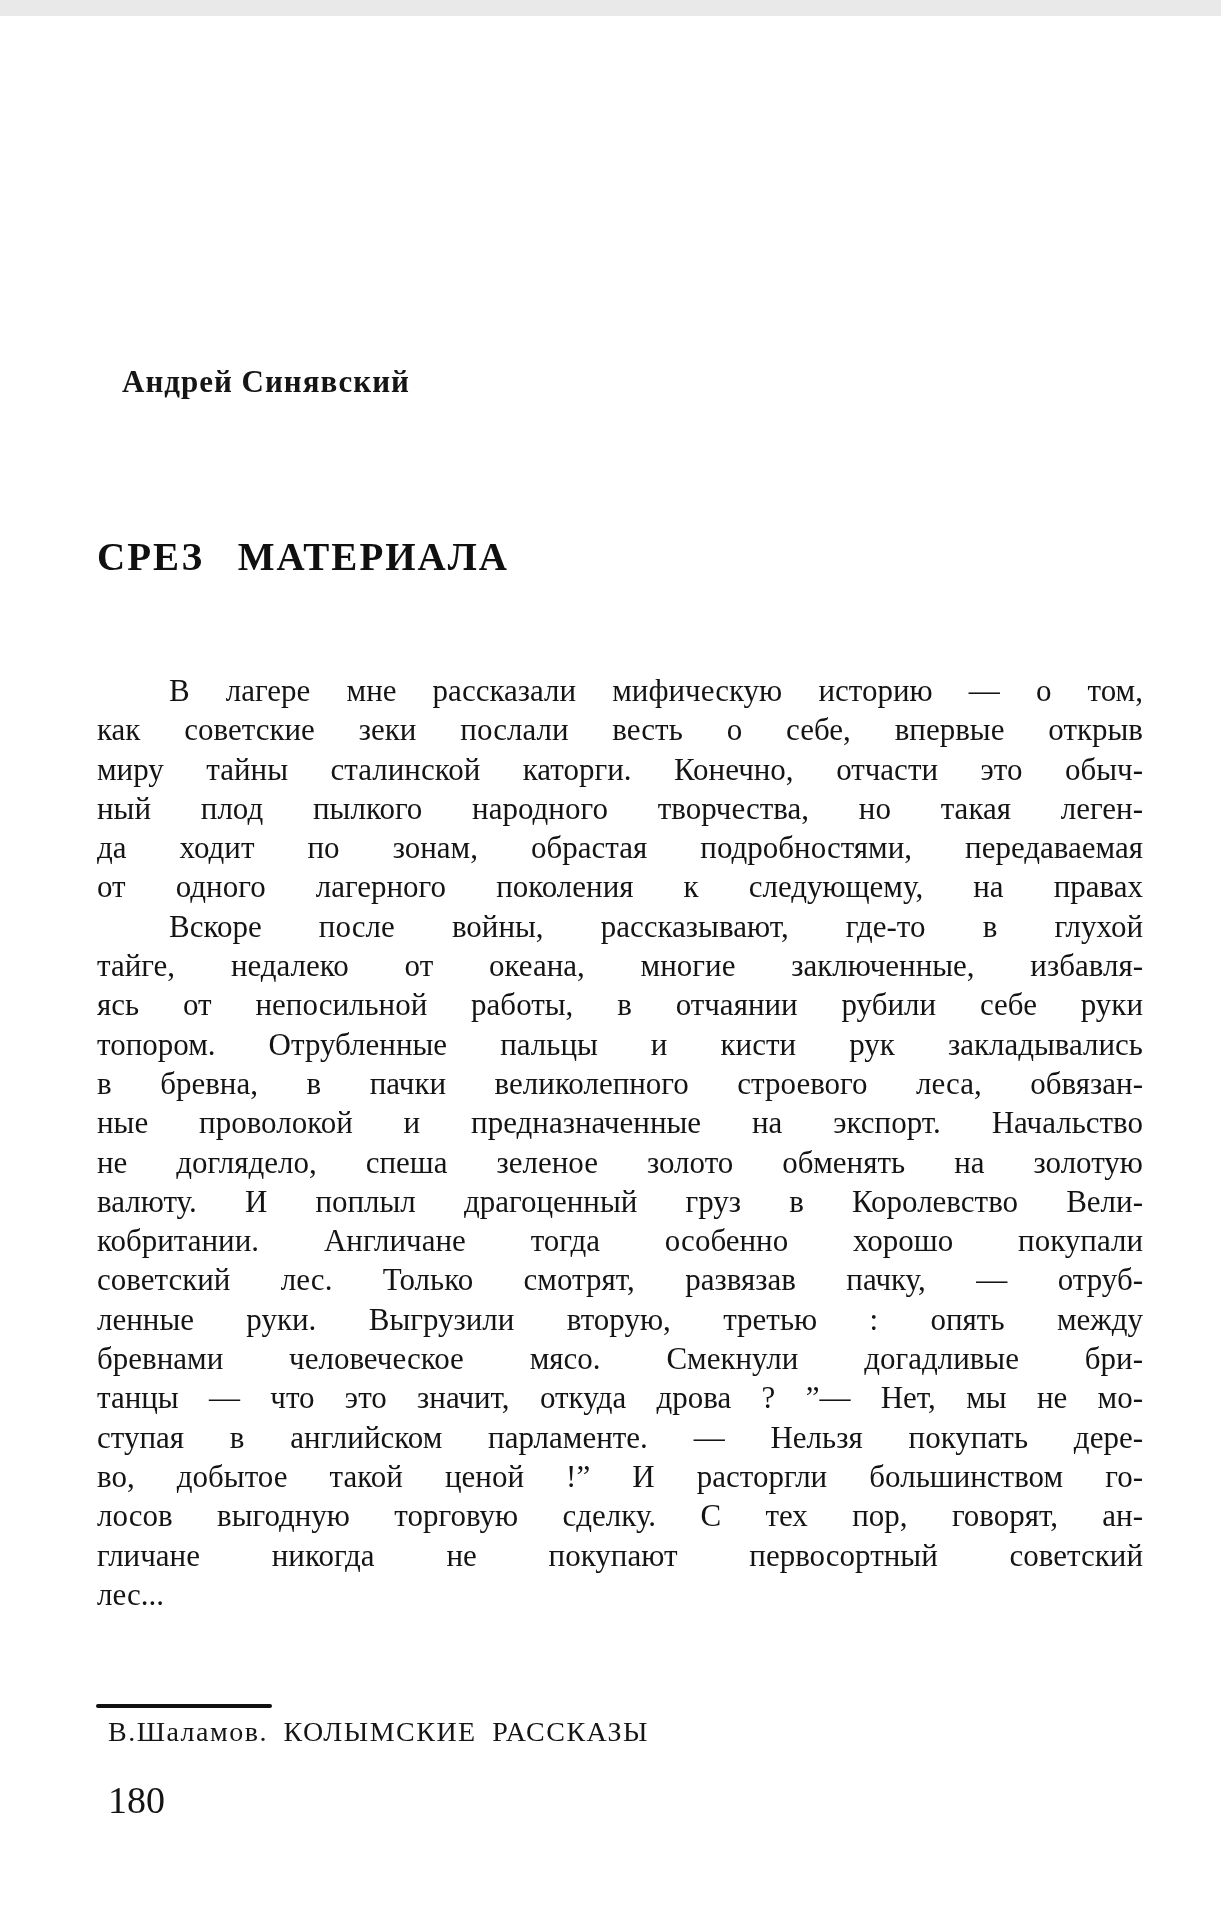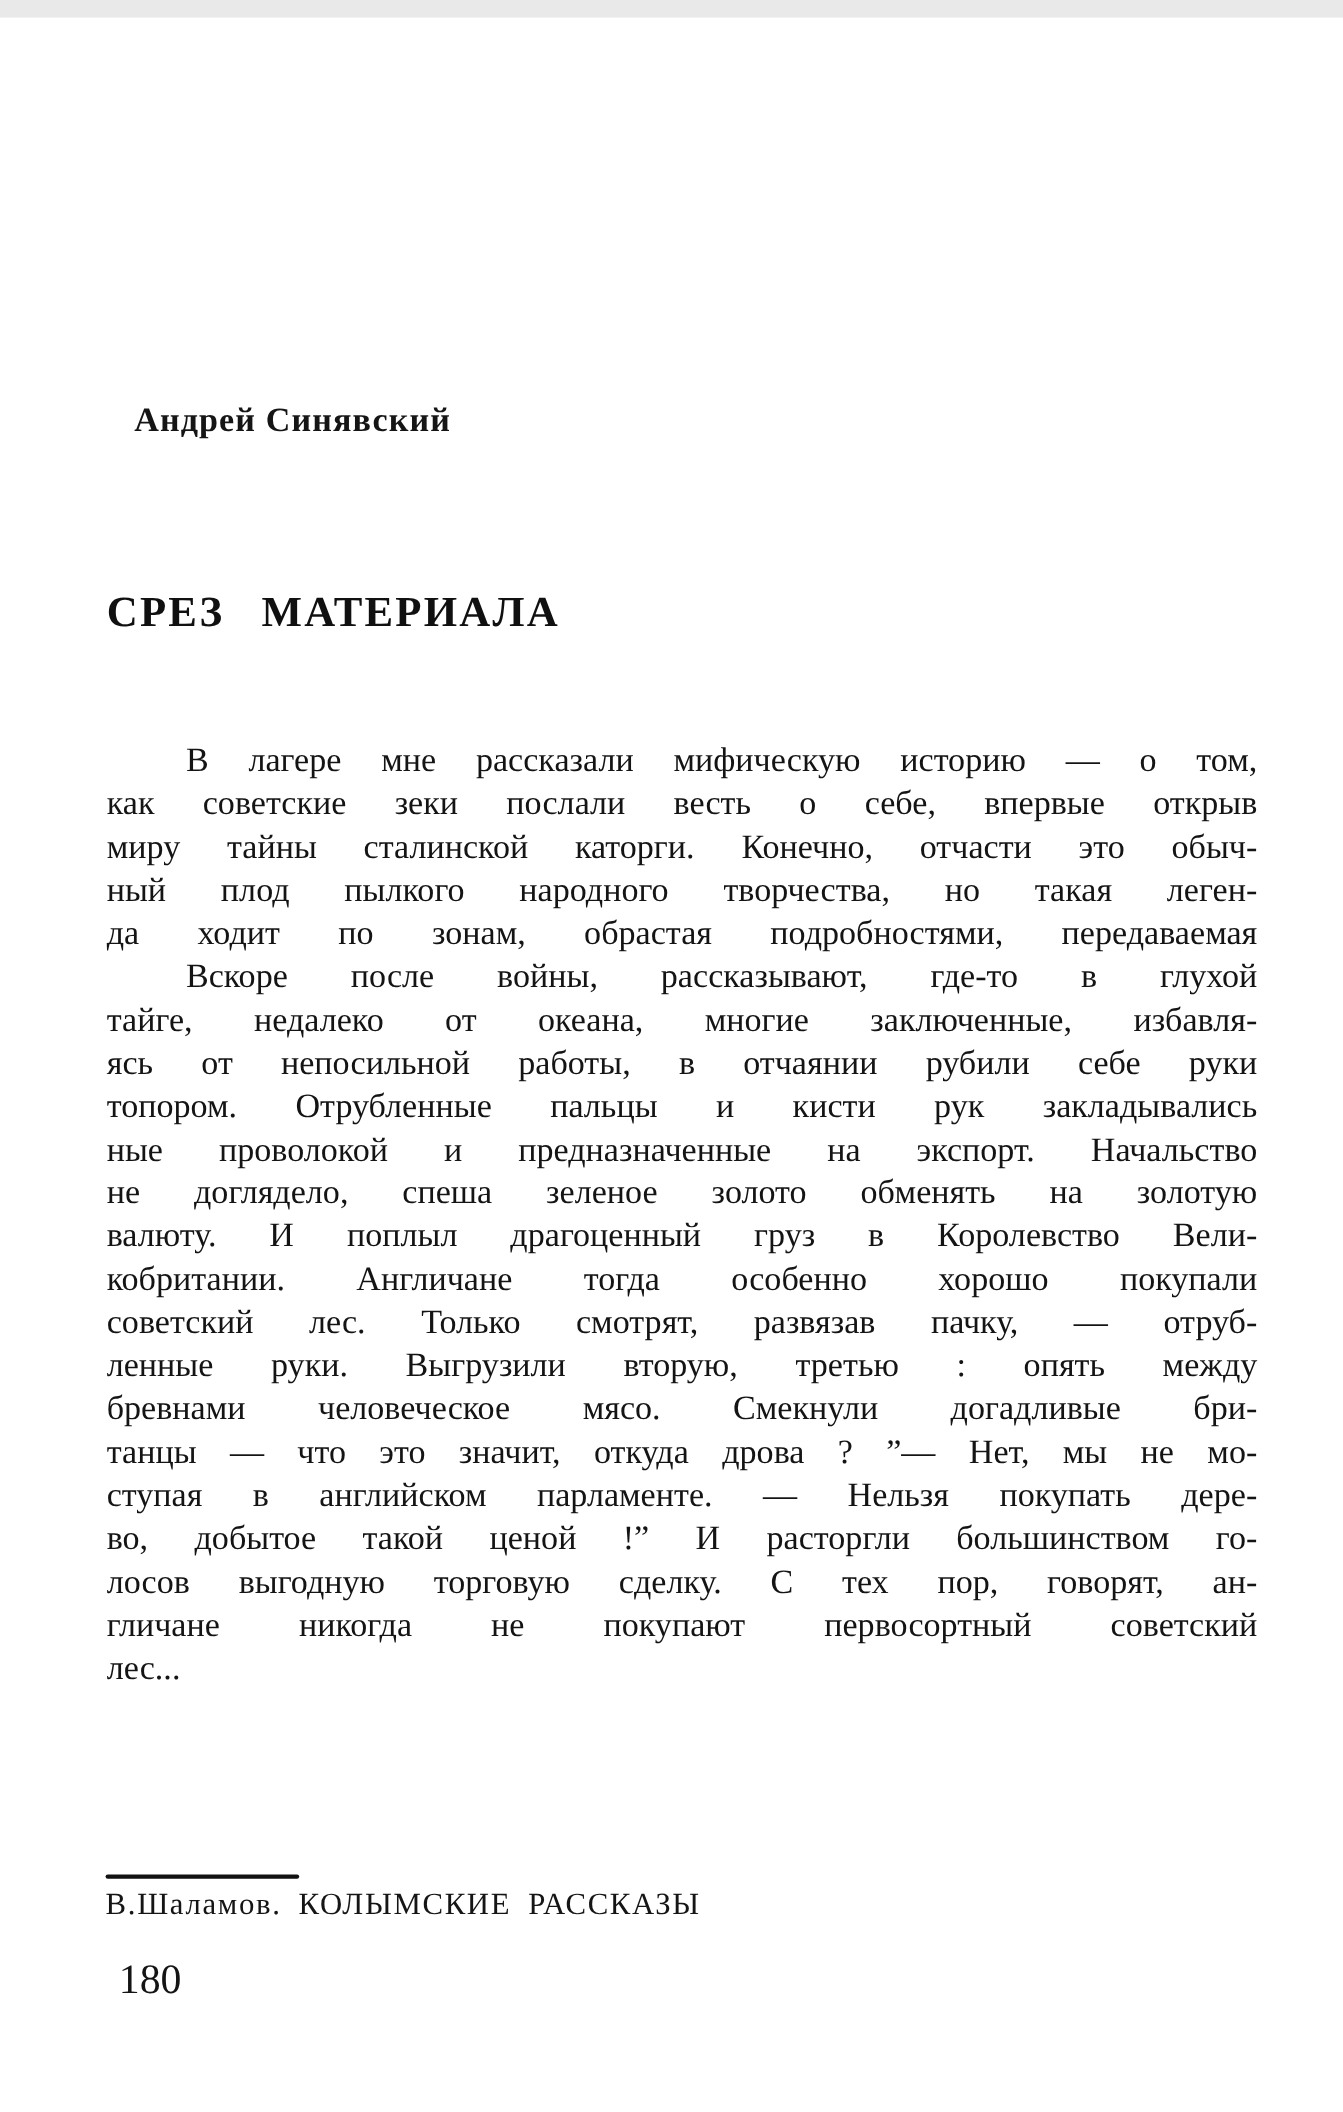--- a/index.html
+++ b/index.html
@@ -64,21 +64,21 @@
     position: absolute;
     left: 96px;
     top: 1688px;
     width: 176px;
     height: 4px;
     background: #111111;
     border-radius: 2px;
   }
   .footnote {
     position: absolute;
-    left: 96px;
+    left: 108px;
     top: 1700px;
     font-size: 28px;
     letter-spacing: 1.5px;
     word-spacing: 7px;
     color: #151515;
   }
   .page-number {
     position: absolute;
     left: 108px;
     top: 1762px;
@@ -94,24 +94,26 @@
   <div class="author">Андрей Синявский</div>
 
   <div class="title">СРЕЗ МАТЕРИАЛА</div>
 
   <div class="body-text">
       <div class="line first">В лагере мне рассказали мифическую историю — о том,</div>
       <div class="line">как советские зеки послали весть о себе, впервые открыв</div>
       <div class="line">миру тайны сталинской каторги. Конечно, отчасти это обыч-</div>
       <div class="line">ный плод пылкого народного творчества, но такая леген-</div>
       <div class="line">да ходит по зонам, обрастая подробностями, передаваемая</div>
+      <div class="line">от одного лагерного поколения к следующему, на правах</div>
       <div class="line first">Вскоре после войны, рассказывают, где-то в глухой</div>
       <div class="line">тайге, недалеко от океана, многие заключенные, избавля-</div>
       <div class="line">ясь от непосильной работы, в отчаянии рубили себе руки</div>
       <div class="line">топором. Отрубленные пальцы и кисти рук закладывались</div>
+      <div class="line">в бревна, в пачки великолепного строевого леса, обвязан-</div>
       <div class="line">ные проволокой и предназначенные на экспорт. Начальство</div>
       <div class="line">не доглядело, спеша зеленое золото обменять на золотую</div>
       <div class="line">валюту. И поплыл драгоценный груз в Королевство Вели-</div>
       <div class="line">кобритании. Англичане тогда особенно хорошо покупали</div>
       <div class="line">советский лес. Только смотрят, развязав пачку, — отруб-</div>
       <div class="line">ленные руки. Выгрузили вторую, третью : опять между</div>
       <div class="line">бревнами человеческое мясо. Смекнули догадливые бри-</div>
       <div class="line">танцы — что это значит, откуда дрова ? ”— Нет, мы не мо-</div>
       <div class="line">ступая в английском парламенте. — Нельзя покупать дере-</div>
       <div class="line">во, добытое такой ценой !” И расторгли большинством го-</div>

